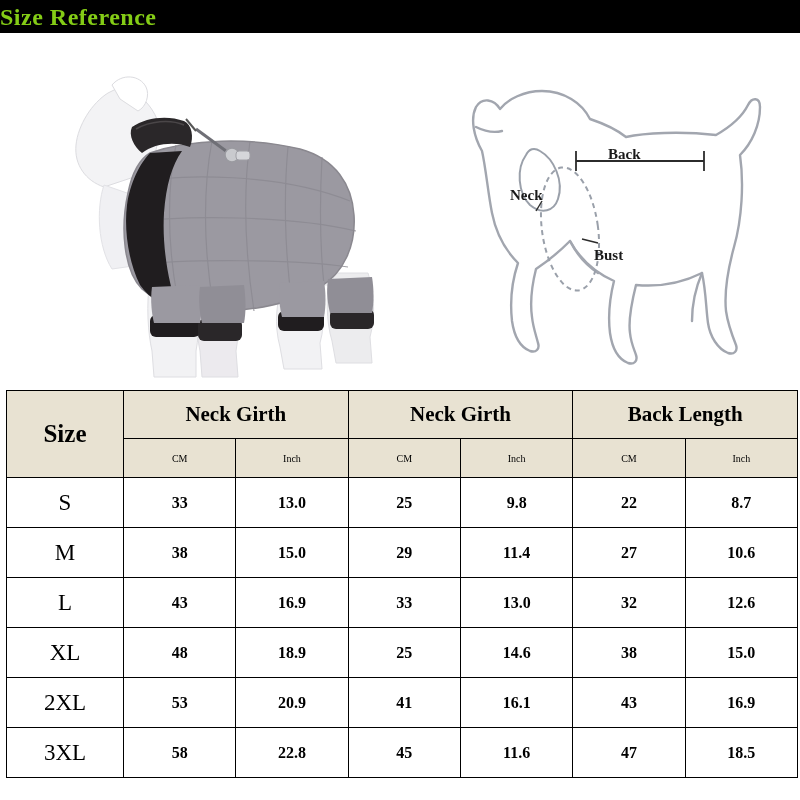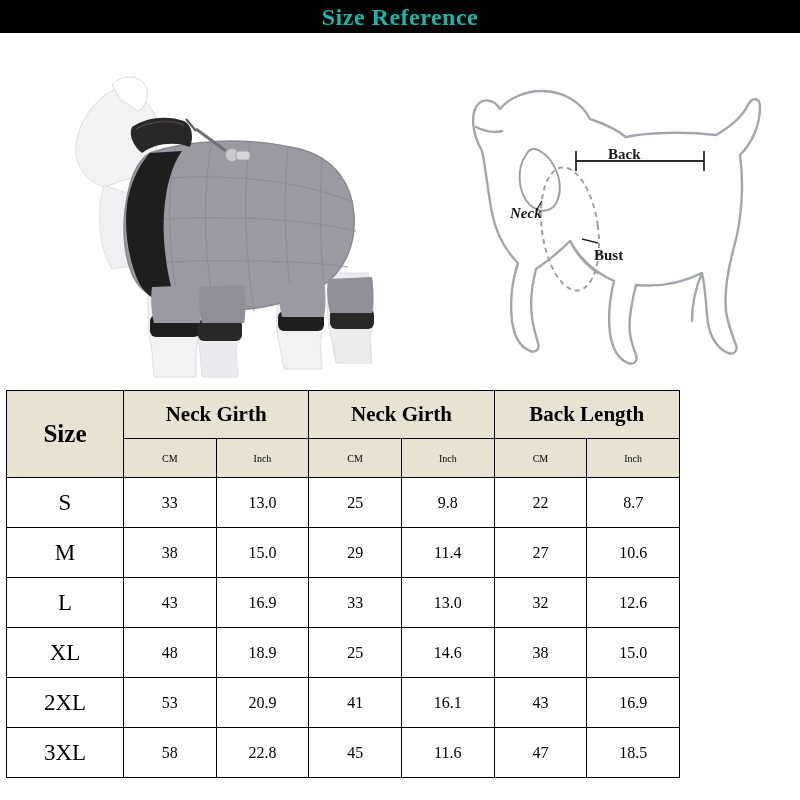--- a/index.html
+++ b/index.html
@@ -17,24 +17,24 @@
     position: relative;
     width: 800px;
     height: 800px;
     box-sizing: border-box;
   }
   
   .header {
     width: 800px;
     height: 33px;
     background: #000000;
-    color: #14b8a6;
+    color: #84cc16;
     display: flex;
     align-items: center;
-    justify-content: center;
+    justify-content: flex-start;
   }
   .header-title {
     font-family: "Liberation Serif", serif;
     font-size: 24px;
     font-weight: bold;
     letter-spacing: 0.5px;
     line-height: 1;
   }
   
   .illustrations {
@@ -66,21 +66,21 @@
   }
   
   .table-wrap {
     position: absolute;
     left: 6px;
     top: 390px;
     width: 788px;
   }
   table.size-table {
     border-collapse: collapse;
-    width: 674px;
+    width: 792px;
     table-layout: fixed;
   }
   table.size-table th,
   table.size-table td {
     border: 1px solid #000000;
     text-align: center;
     font-family: "Liberation Serif", serif;
     color: #000000;
   }
   .th-group {
@@ -102,21 +102,21 @@
     height: 36px;
   }
   td.size-cell {
     font-size: 23px;
     font-weight: normal;
     height: 47px;
     background: #ffffff;
   }
   td.num-cell {
     font-size: 16px;
-    font-weight: normal;
+    font-weight: bold;
     height: 47px;
     background: #ffffff;
   }
 </style>
 </head>
 <body>
 
 <div class="page">
 
   <div class="header">
@@ -235,21 +235,21 @@
           <line x1="146" y1="118" x2="146" y2="138"></line>
           <line x1="274" y1="118" x2="274" y2="138"></line>
         </g>
 
         <path d="M168 210 L152 206" stroke="#2b2b2b" stroke-width="1.4" fill="none"></path>
 
         <path d="M106 178 L112 168" stroke="#2b2b2b" stroke-width="1.4" fill="none"></path>
       </svg>
 
       <span class="diagram-label" style="left:178px; top:113px;">Back</span>
-      <span class="diagram-label" style="left:80px; top:172px;font-style:italic;">Neck</span>
+      <span class="diagram-label" style="left:80px; top:154px;">Neck</span>
       <span class="diagram-label" style="left:164px; top:214px;">Bust</span>
     </div>
   </div>
 
   <div class="table-wrap">
     <table class="size-table">
       <thead>
         <tr>
           <th class="th-size" rowspan="2">Size</th>
           <th class="th-group" colspan="2">Neck Girth</th>

